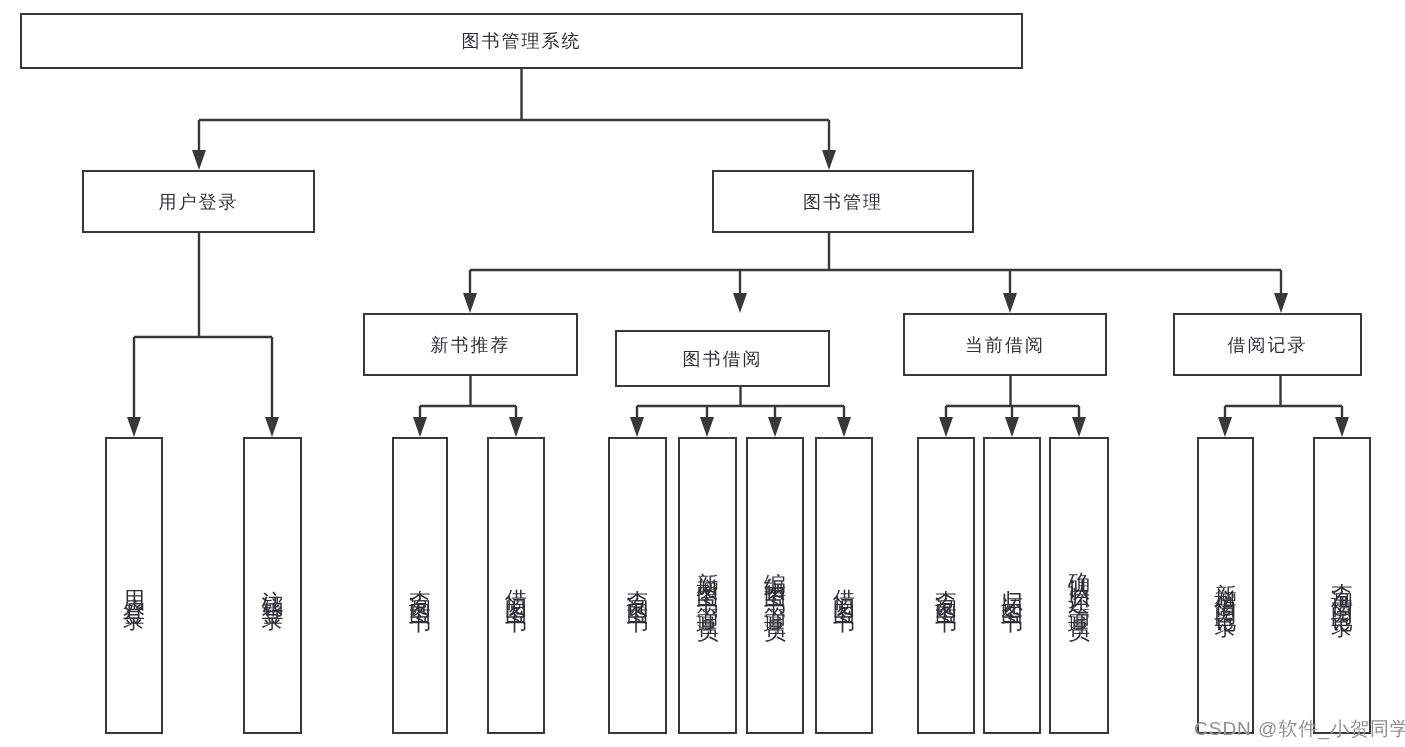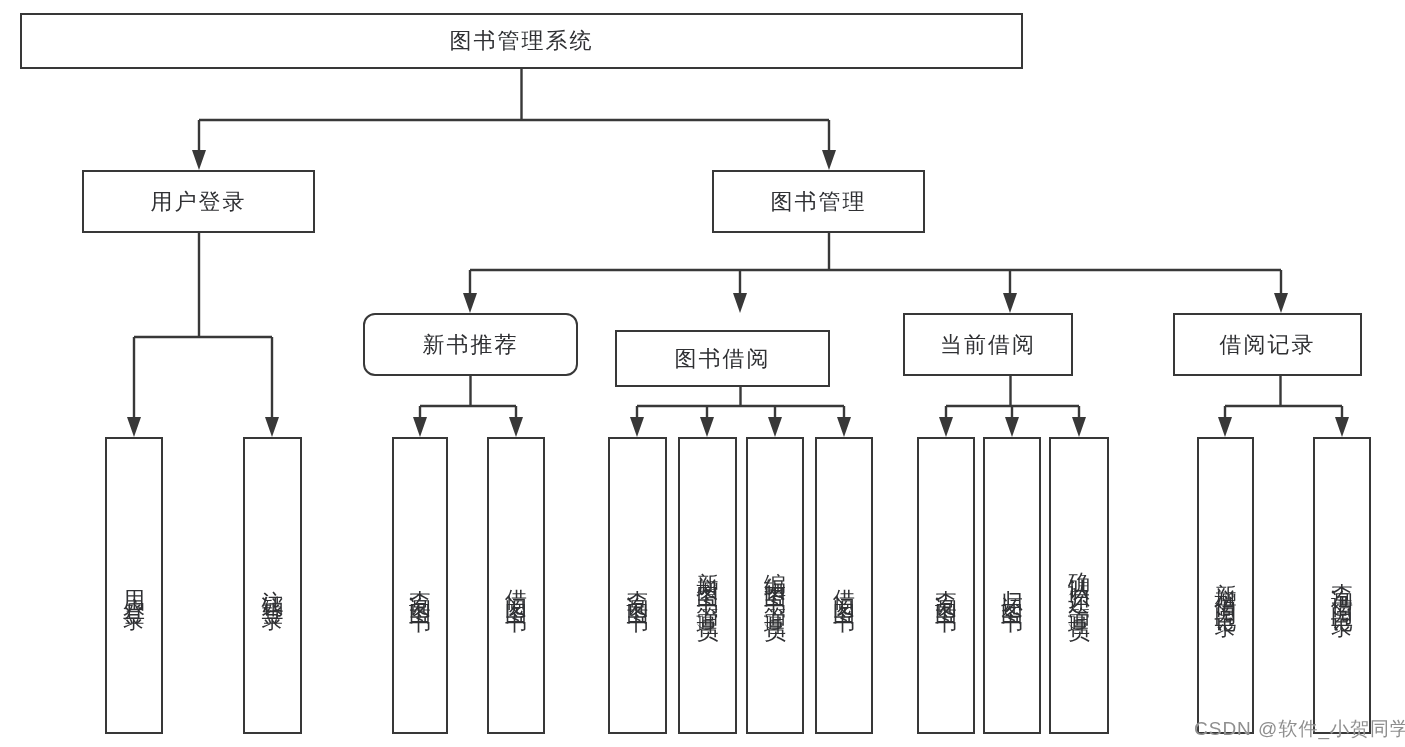--- a/index.html
+++ b/index.html
@@ -32,21 +32,21 @@
   }
   .node{
     position:absolute;
     box-sizing:border-box;
     border:2.5px solid var(--line);
     background:#ffffff;
     display:flex;
     align-items:center;
     justify-content:center;
     color:var(--text);
-    font-size:22px;
+    font-size:18px;
     letter-spacing:2px;
     white-space:nowrap;
   }
   .leaf{
     position:absolute;
     box-sizing:border-box;
     border:2.5px solid var(--line);
     background:#ffffff;
     color:var(--text);
   }
@@ -114,31 +114,31 @@
     <polygon points="1335,417 1349,417 1342,437"></polygon>
   </svg>
 
   <div class="node" style="left:20px;top:13px;width:1003px;height:56px;">
     <span>图书管理系统</span>
   </div>
 
   <div class="node" style="left:82px;top:170px;width:233px;height:63px;">
     <span>用户登录</span>
   </div>
-  <div class="node" style="left:712px;top:170px;width:213px;height:63px;">
+  <div class="node" style="left:712px;top:170px;width:262px;height:63px;">
     <span>图书管理</span>
   </div>
 
-  <div class="node" style="left:363px;top:313px;width:215px;height:63px;border-radius:12px;">
+  <div class="node" style="left:363px;top:313px;width:215px;height:63px;">
     <span>新书推荐</span>
   </div>
   <div class="node" style="left:615px;top:313px;width:215px;height:57px;margin-top:17px;">
     <span>图书借阅</span>
   </div>
-  <div class="node" style="left:903px;top:313px;width:170px;height:63px;align-items:center;">
+  <div class="node" style="left:903px;top:313px;width:204px;height:63px;align-items:center;">
     <span>当前借阅</span>
   </div>
   <div class="node" style="left:1173px;top:313px;width:189px;height:63px;">
     <span>借阅记录</span>
   </div>
 
   <div class="leaf" style="left:105px;top:437px;width:58px;height:297px;">
     <span class="vtext">用户登录</span>
   </div>
   <div class="leaf" style="left:243px;top:437px;width:59px;height:297px;">

